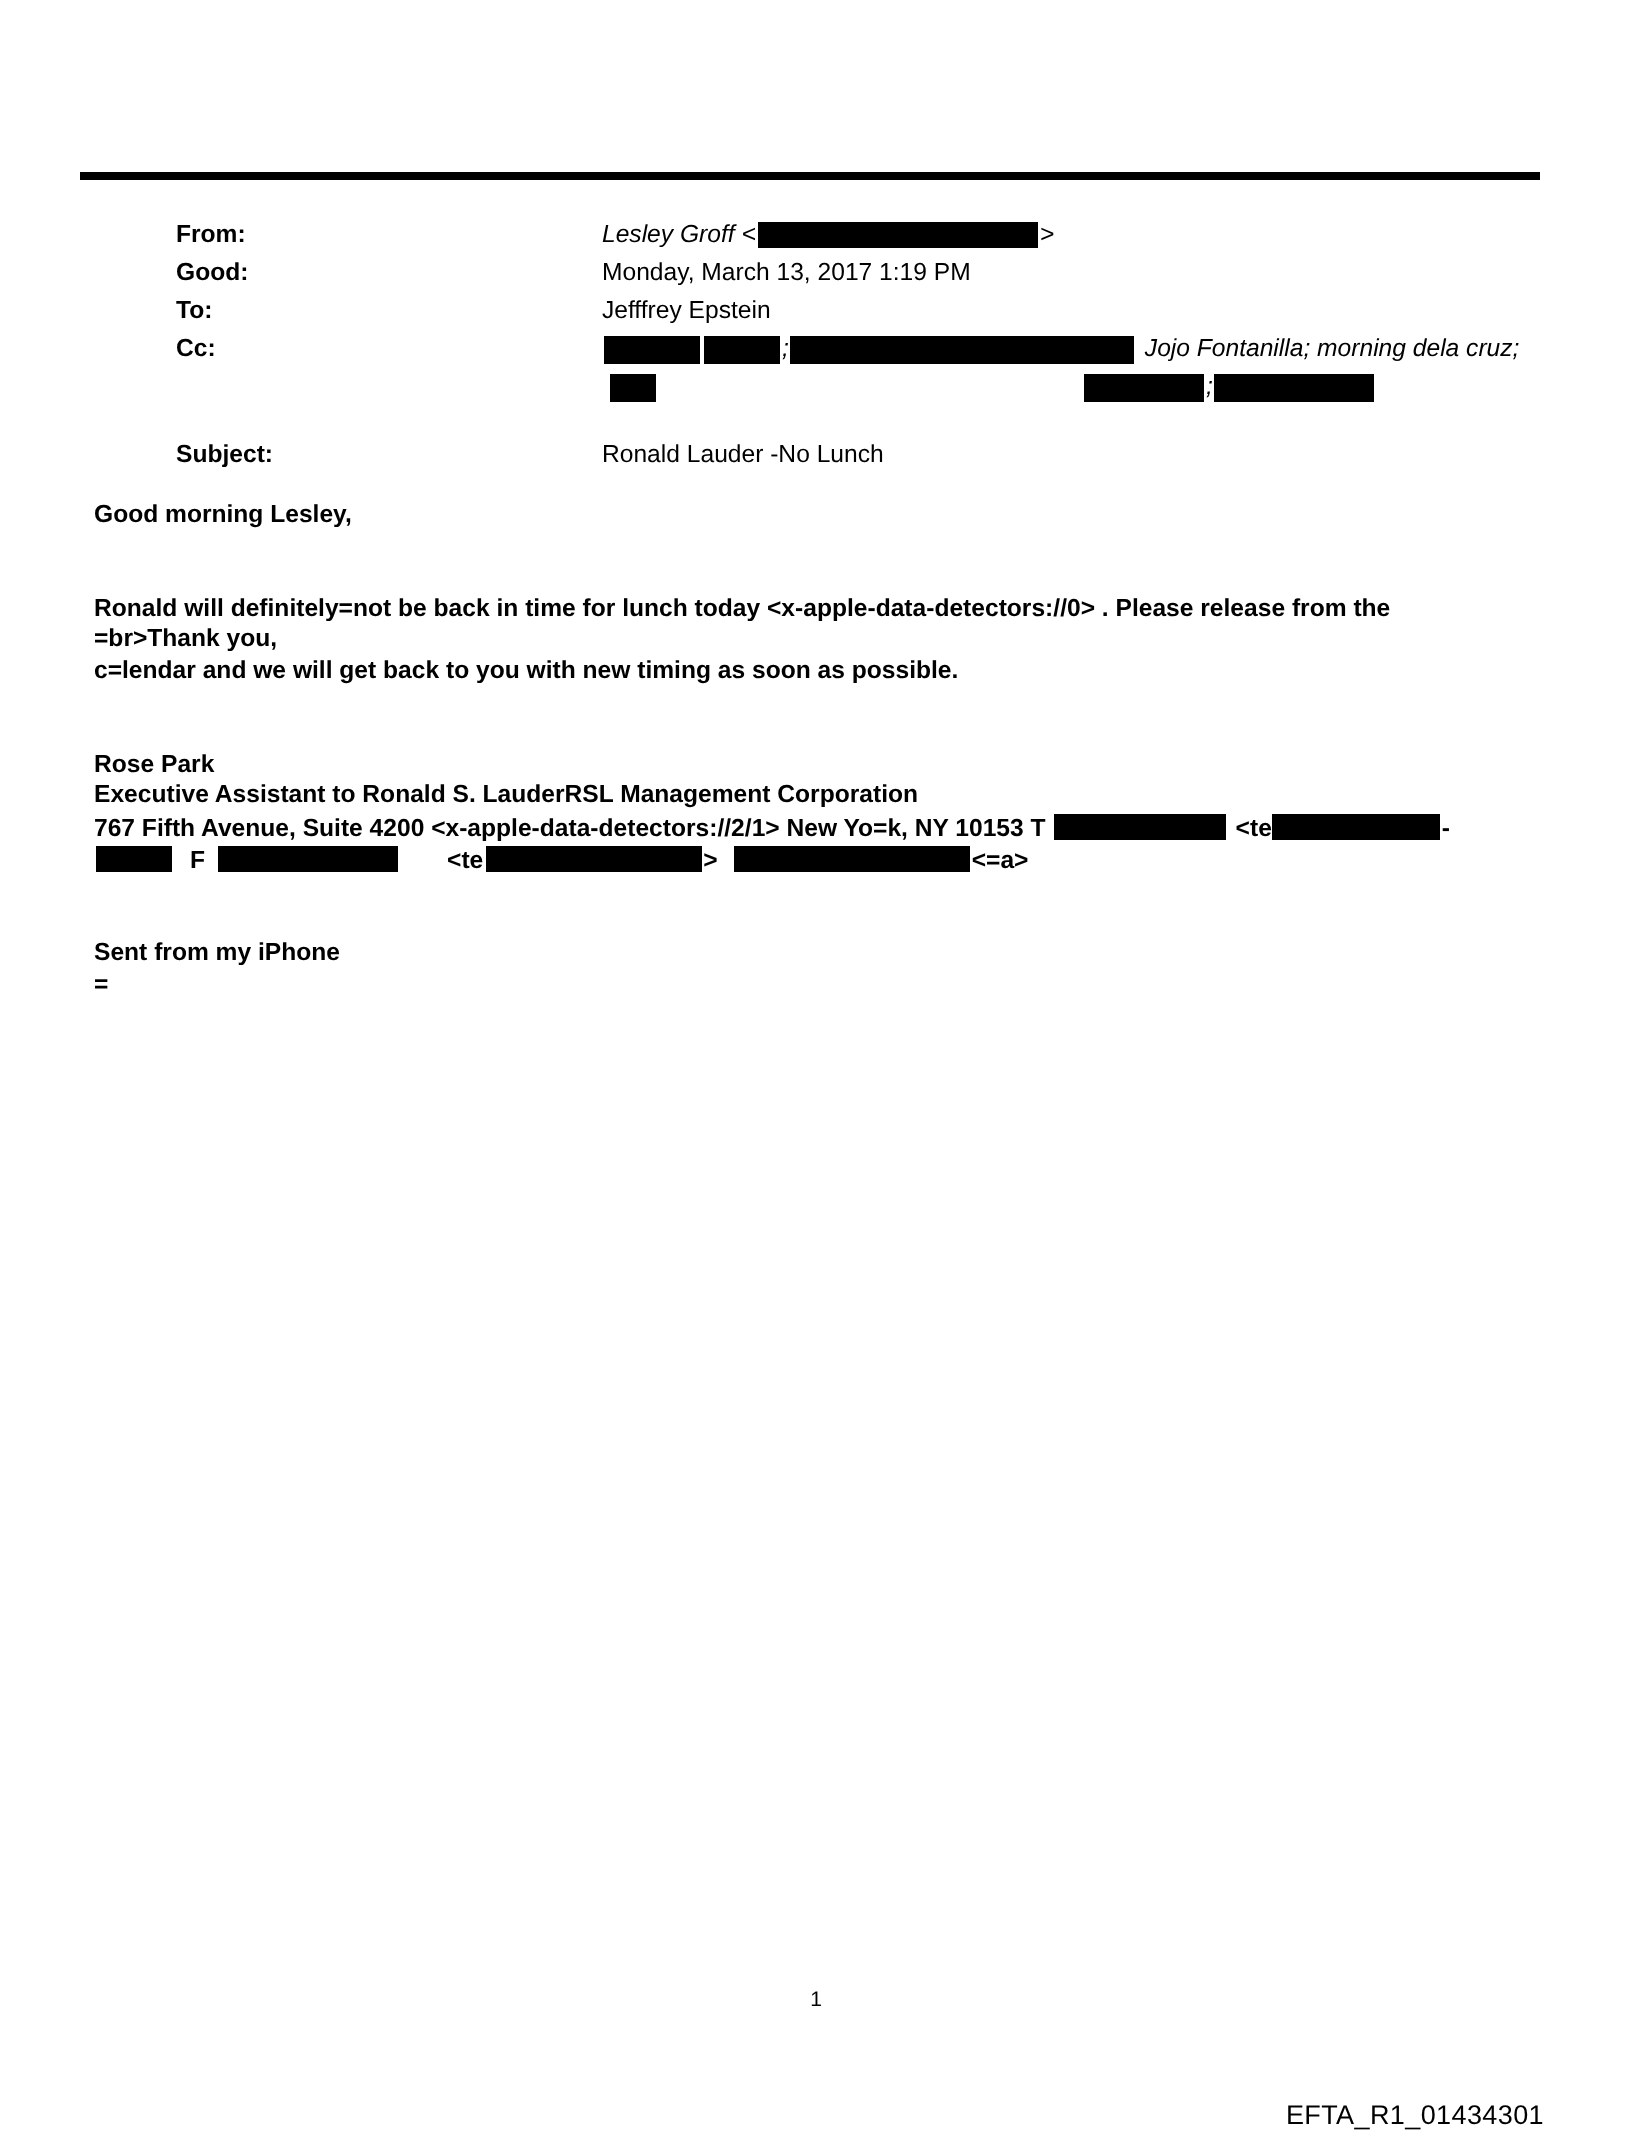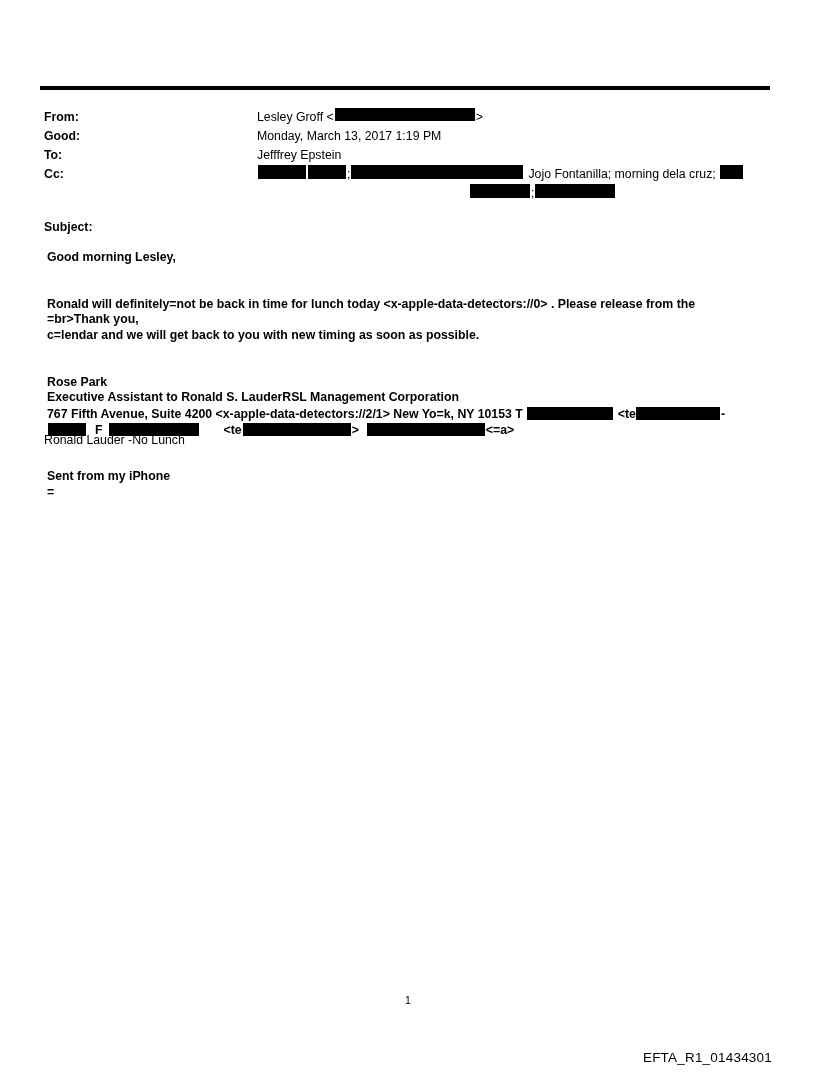--- a/index.html
+++ b/index.html
@@ -37,39 +37,41 @@
     left: 44px;
     top: 108px;
     width: 726px;
     font-size: 12.3px;
     line-height: 19px;
   }
   .hrow {
     display: flex;
     align-items: flex-start;
     min-height: 19px;
+    margin-left: 44px;
   }
   .hlabel {
     width: 213px;
     flex: 0 0 213px;
     font-weight: bold;
     white-space: nowrap;
   }
   .hvalue {
     flex: 1 1 auto;
     position: relative;
     white-space: normal;
   }
   .hvalue.inline {
     display: flex;
     flex-wrap: wrap;
+    align-items: center;
+    font-style: italic;
   }
   .subject-row {
     margin-top: 15px;
-    flex-direction: column;
   }
 
   
   .redact {
     display: inline-block;
     background: #000000;
     vertical-align: middle;
     height: 13px;
     margin: 0 1px;
   }

